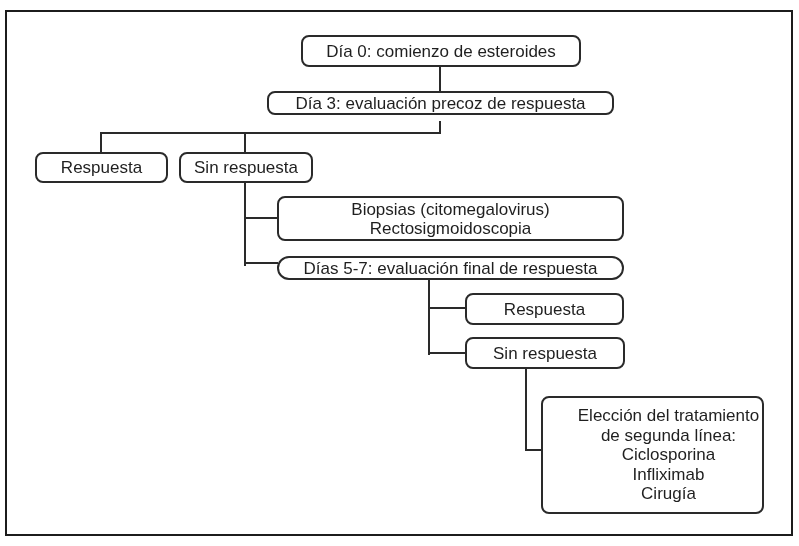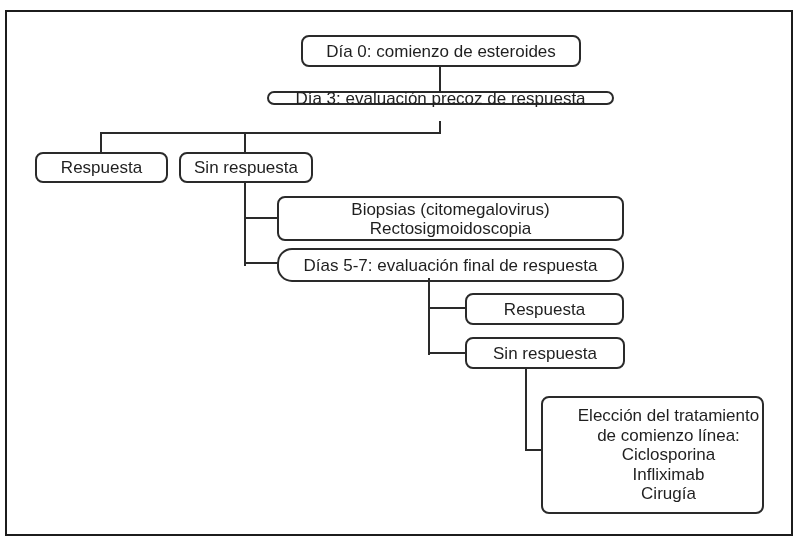--- a/index.html
+++ b/index.html
@@ -51,52 +51,52 @@
 <body>
 
 <div class="stage">
 
   <div class="frame"></div>
 
   <div class="node" style="left:301px; top:35px; width:280px; height:32px;">
     <span>Día 0: comienzo de esteroides</span>
   </div>
 
-  <div class="node" style="left:267px; top:91px; width:347px; height:14px;">
+  <div class="node" style="left:267px; top:91px; width:347px; height:24px;">
     <span>Día 3: evaluación precoz de respuesta</span>
   </div>
 
   <div class="node" style="left:35px; top:152px; width:133px; height:31px;">
     <span>Respuesta</span>
   </div>
 
   <div class="node" style="left:179px; top:152px; width:134px; height:31px;">
     <span>Sin respuesta</span>
   </div>
 
   <div class="node" style="left:277px; top:196px; width:347px; height:45px;">
     <span>Biopsias (citomegalovirus)</span>
     <span>Rectosigmoidoscopia</span>
   </div>
 
-  <div class="node" style="left:277px; top:248px; width:347px; height:34px;border-radius:15px;">
+  <div class="node" style="left:277px; top:256px; width:347px; height:24px;border-radius:15px;">
     <span>Días 5-7: evaluación final de respuesta</span>
   </div>
 
   <div class="node" style="left:465px; top:293px; width:159px; height:32px;">
     <span>Respuesta</span>
   </div>
 
   <div class="node" style="left:465px; top:337px; width:160px; height:32px;">
     <span>Sin respuesta</span>
   </div>
 
   <div class="node" style="left:541px; top:396px; width:223px; height:118px; line-height:19.5px;padding-left:32px;">
     <span>Elección del tratamiento</span>
-    <span>de comienzo línea:</span>
+    <span>de segunda línea:</span>
     <span>Ciclosporina</span>
     <span>Infliximab</span>
     <span>Cirugía</span>
   </div>
 
   <div class="line v" style="left:439px; top:66px;  height:26px;"></div>
   <div class="line v" style="left:439px; top:121px; height:12px;"></div>
   <div class="line h" style="left:100px; top:132px; width:341px;"></div>
   <div class="line v" style="left:100px; top:132px; height:21px;"></div>
   <div class="line v" style="left:244px; top:132px; height:21px;"></div>

